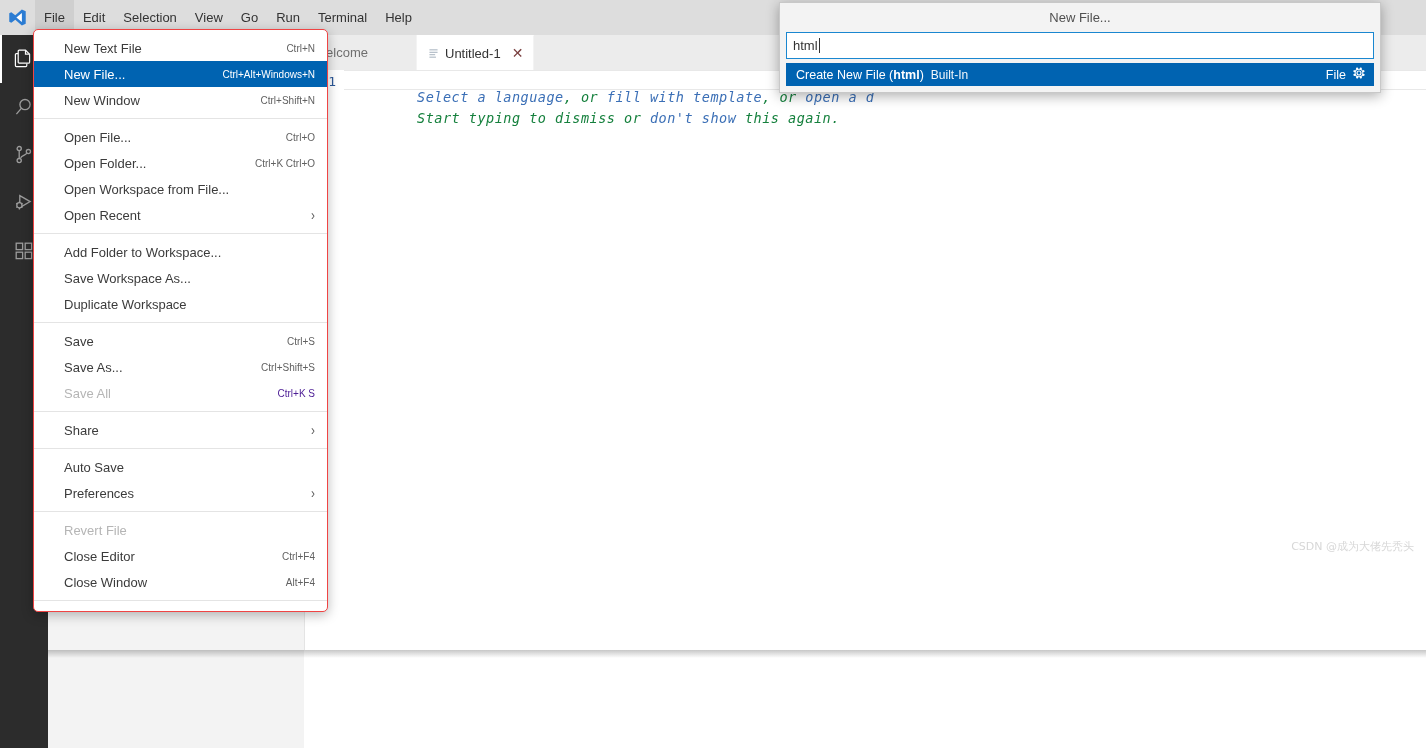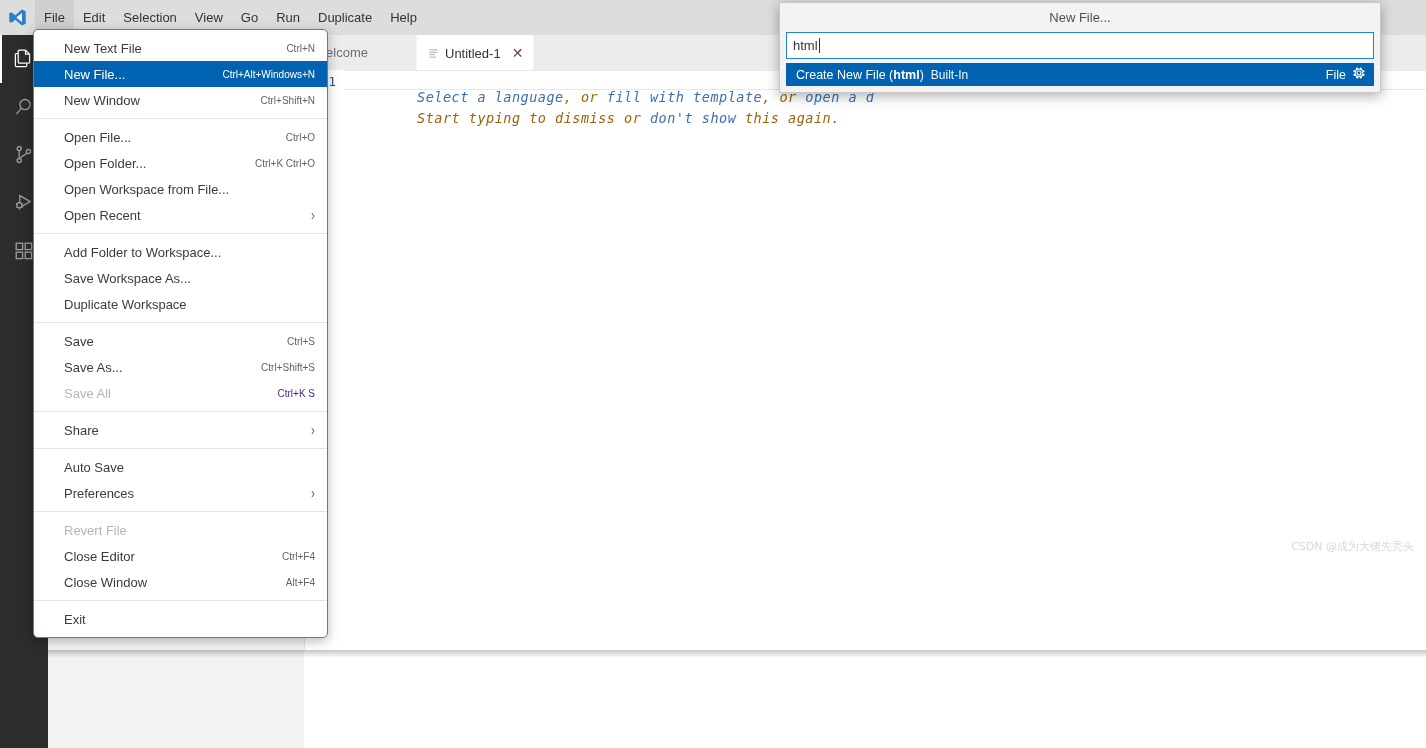--- a/index.html
+++ b/index.html
@@ -135,21 +135,21 @@
   .hint-line {
     position: absolute; left: 44px;
     font-family: "DejaVu Sans Mono", monospace;
     font-style: italic;
     font-size: 13.5px;
     white-space: pre;
     letter-spacing: 0.5px;
   }
   .hint-line.l1 { top: 3px; }
   .hint-line.l2 { top: 24px; }
-  .hint-gray { color: #a16207; }
+  .hint-gray { color: #15803d; }
   .hint-link { color: #3b6fb6; }
   .editor-scroll-edge {
     position: absolute; left: 0; top: 35px;
     width: 1px; height: 580px; background: #e4e4e4;
   }
 
   
   .menu-dropdown {
     position: absolute;
     left: 33px; top: 29px;
@@ -273,21 +273,21 @@
         <path d="M17.5 6.2 L17.5 17.8 L10.6 12 Z" fill="#ffffff"></path>
       </svg>
     </div>
     <div class="menubar">
       <div class="menu-title active">File</div>
       <div class="menu-title">Edit</div>
       <div class="menu-title">Selection</div>
       <div class="menu-title">View</div>
       <div class="menu-title">Go</div>
       <div class="menu-title">Run</div>
-      <div class="menu-title">Duplicate</div>
+      <div class="menu-title">Terminal</div>
       <div class="menu-title">Help</div>
     </div>
   </div>
 
   <div class="activitybar">
     <div class="activity-item selected">
       <span>
         <svg width="24" height="24" viewBox="0 0 24 24" fill="none" stroke="#ffffff" stroke-width="1.2">
           <path d="M13.5 3.2 H7.2 a1 1 0 0 0 -1 1 V15.2 a1 1 0 0 0 1 1 H16.6 a1 1 0 0 0 1 -1 V7.2 Z"></path>
           <path d="M13.5 3.2 V7.2 H17.6"></path>
@@ -456,23 +456,20 @@
       <span class="label">Close Editor</span>
       <span class="keybind">Ctrl+F4</span>
     </div>
     <div class="mi">
       <span class="label">Close Window</span>
       <span class="keybind">Alt+F4</span>
     </div>
 
     <div class="menu-sep"></div>
 
-    <div class="mi">
-      <span class="label">Exit</span>
-    </div>
   </div>
 
   <div class="quickpick">
     <div class="qp-title">New File...</div>
     <div class="qp-inputrow">
       <div class="qp-input">
         <span class="qp-input-text">html</span>
           <span class="qp-caret"></span>
       </div>
     </div>

